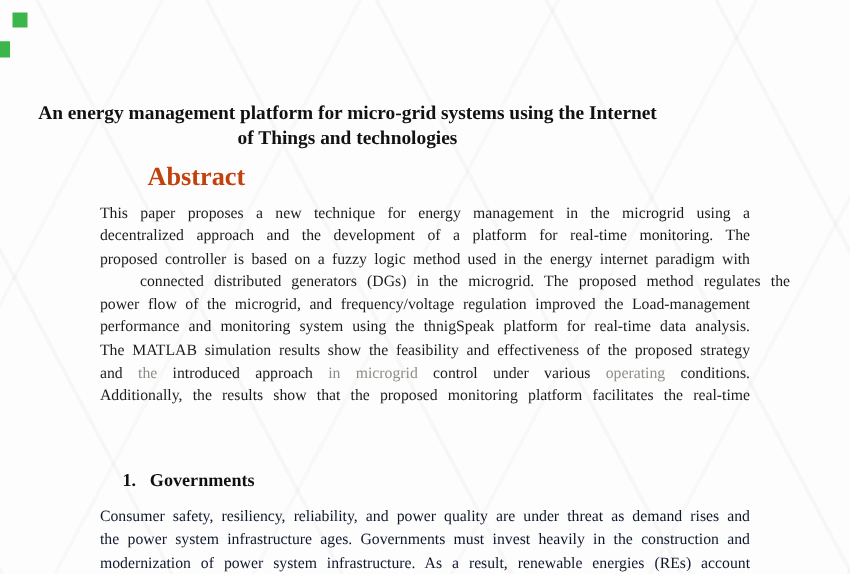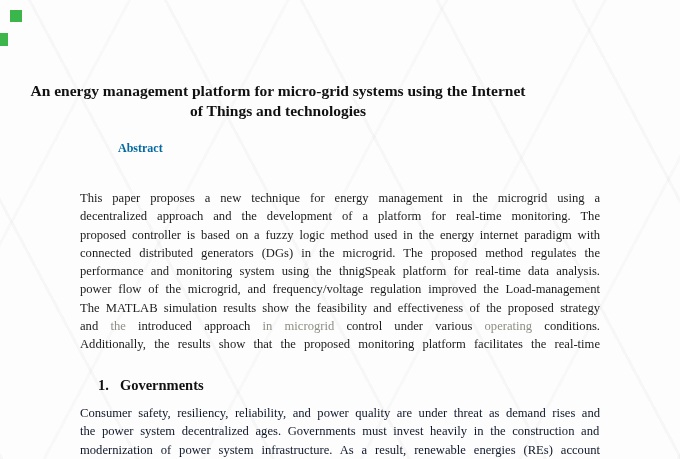--- a/index.html
+++ b/index.html
@@ -43,27 +43,26 @@
     font-weight: bold;
     font-size: 15.5px;
     line-height: 19.5px;
     color: #111;
   }
   .abstract-heading {
     position: absolute;
     top: 129px;
     left: 118px;
     font-weight: bold;
-    font-size: 12px;
-    color: #0369a1;
-    margin-top: 12px;
+    font-size: 21px;
+    color: #c2410c;
   }
   .abstract-body {
     position: absolute;
-    top: 189px;
+    top: 161px;
     left: 80px;
     width: 520px;
     font-size: 12.6px;
   }
   .intro-heading {
     position: absolute;
     top: 377px;
     left: 98px;
     font-weight: bold;
     font-size: 14.5px;
@@ -102,31 +101,31 @@
     <div>An energy management platform for micro-grid systems using the Internet</div>
     <div>of Things and technologies</div>
   </div>
 
   <div class="abstract-heading">Abstract</div>
 
   <div class="abstract-body" style="color: rgb(28, 28, 28);">
       <div class="text-line jline" style="word-spacing: 6.74038px;"><span class="measure"><span>This paper proposes a new technique for energy management in the microgrid using a</span></span></div>
       <div class="text-line jline" style="word-spacing: 6.85653px; text-align: right;"><span class="measure"><span>decentralized approach and the development of a platform for real-time monitoring. The</span></span></div>
       <div class="text-line jline" style="word-spacing: 2.71667px;"><span class="measure"><span>proposed controller is based on a fuzzy logic method used in the energy internet paradigm with</span></span></div>
-      <div class="text-line jline" style="word-spacing: 4.9446px;"><span class="measure"><span>connected distributed generators (DGs) in the microgrid. The proposed method regulates the</span></span></div>
+      <div class="text-line jline" style="word-spacing: 4.9446px; margin-left: 32px;"><span class="measure"><span>connected distributed generators (DGs) in the microgrid. The proposed method regulates the</span></span></div>
+      <div class="text-line jline" style="word-spacing: 3.70469px;"><span class="measure"><span>power flow of the microgrid, and frequency/voltage regulation improved the Load-management</span></span></div>
       <div class="text-line jline" style="word-spacing: 4.09659px;"><span class="measure"><span>performance and monitoring system using the thnigSpeak platform for real-time data analysis.</span></span></div>
-      <div class="text-line jline" style="word-spacing: 3.70469px;"><span class="measure"><span>power flow of the microgrid, and frequency/voltage regulation improved the Load-management</span></span></div>
       <div class="text-line jline" style="word-spacing: 3.07292px;"><span class="measure"><span>The MATLAB simulation results show the feasibility and effectiveness of the proposed strategy</span></span></div>
       <div class="text-line jline" style="word-spacing: 9.08125px;"><span class="measure"><span>and </span><span class="faded" style="color: rgb(143, 142, 134);">the </span><span>introduced approach </span><span class="faded" style="color: rgb(143, 142, 134);">in </span><span class="faded" style="color: rgb(143, 142, 134);">microgrid </span><span>control under various </span><span class="faded" style="color: rgb(143, 142, 134);">operating </span><span>conditions.</span></span></div>
       <div class="text-line jline" style="word-spacing: 4.99574px; font-family: Liberation Serif, serif;"><span class="measure"><span>Additionally, the results show that the proposed monitoring platform facilitates the real-time</span></span></div>
     </div>
 
   <div class="intro-heading">
     <span class="num">1.</span><span>Governments</span>
   </div>
 
   <div class="intro-body" style="color: #0f172a;">
       <div class="text-line jline" style="word-spacing: 3.33413px;"><span class="measure"><span>Consumer safety, resiliency, reliability, and power quality are under threat as demand rises and</span></span></div>
-      <div class="text-line jline" style="word-spacing: 3.49089px;"><span class="measure"><span>the power system decentralized ages. Governments must invest heavily in the construction and</span></span></div>
+      <div class="text-line jline" style="word-spacing: 3.49089px;"><span class="measure"><span>the power system infrastructure ages. Governments must invest heavily in the construction and</span></span></div>
       <div class="text-line jline" style="word-spacing: 4.78835px;"><span class="measure"><span>modernization of power system infrastructure. As a result, renewable energies (REs) account</span></span></div>
     </div>
 
 </div>
 
 </body></html>

